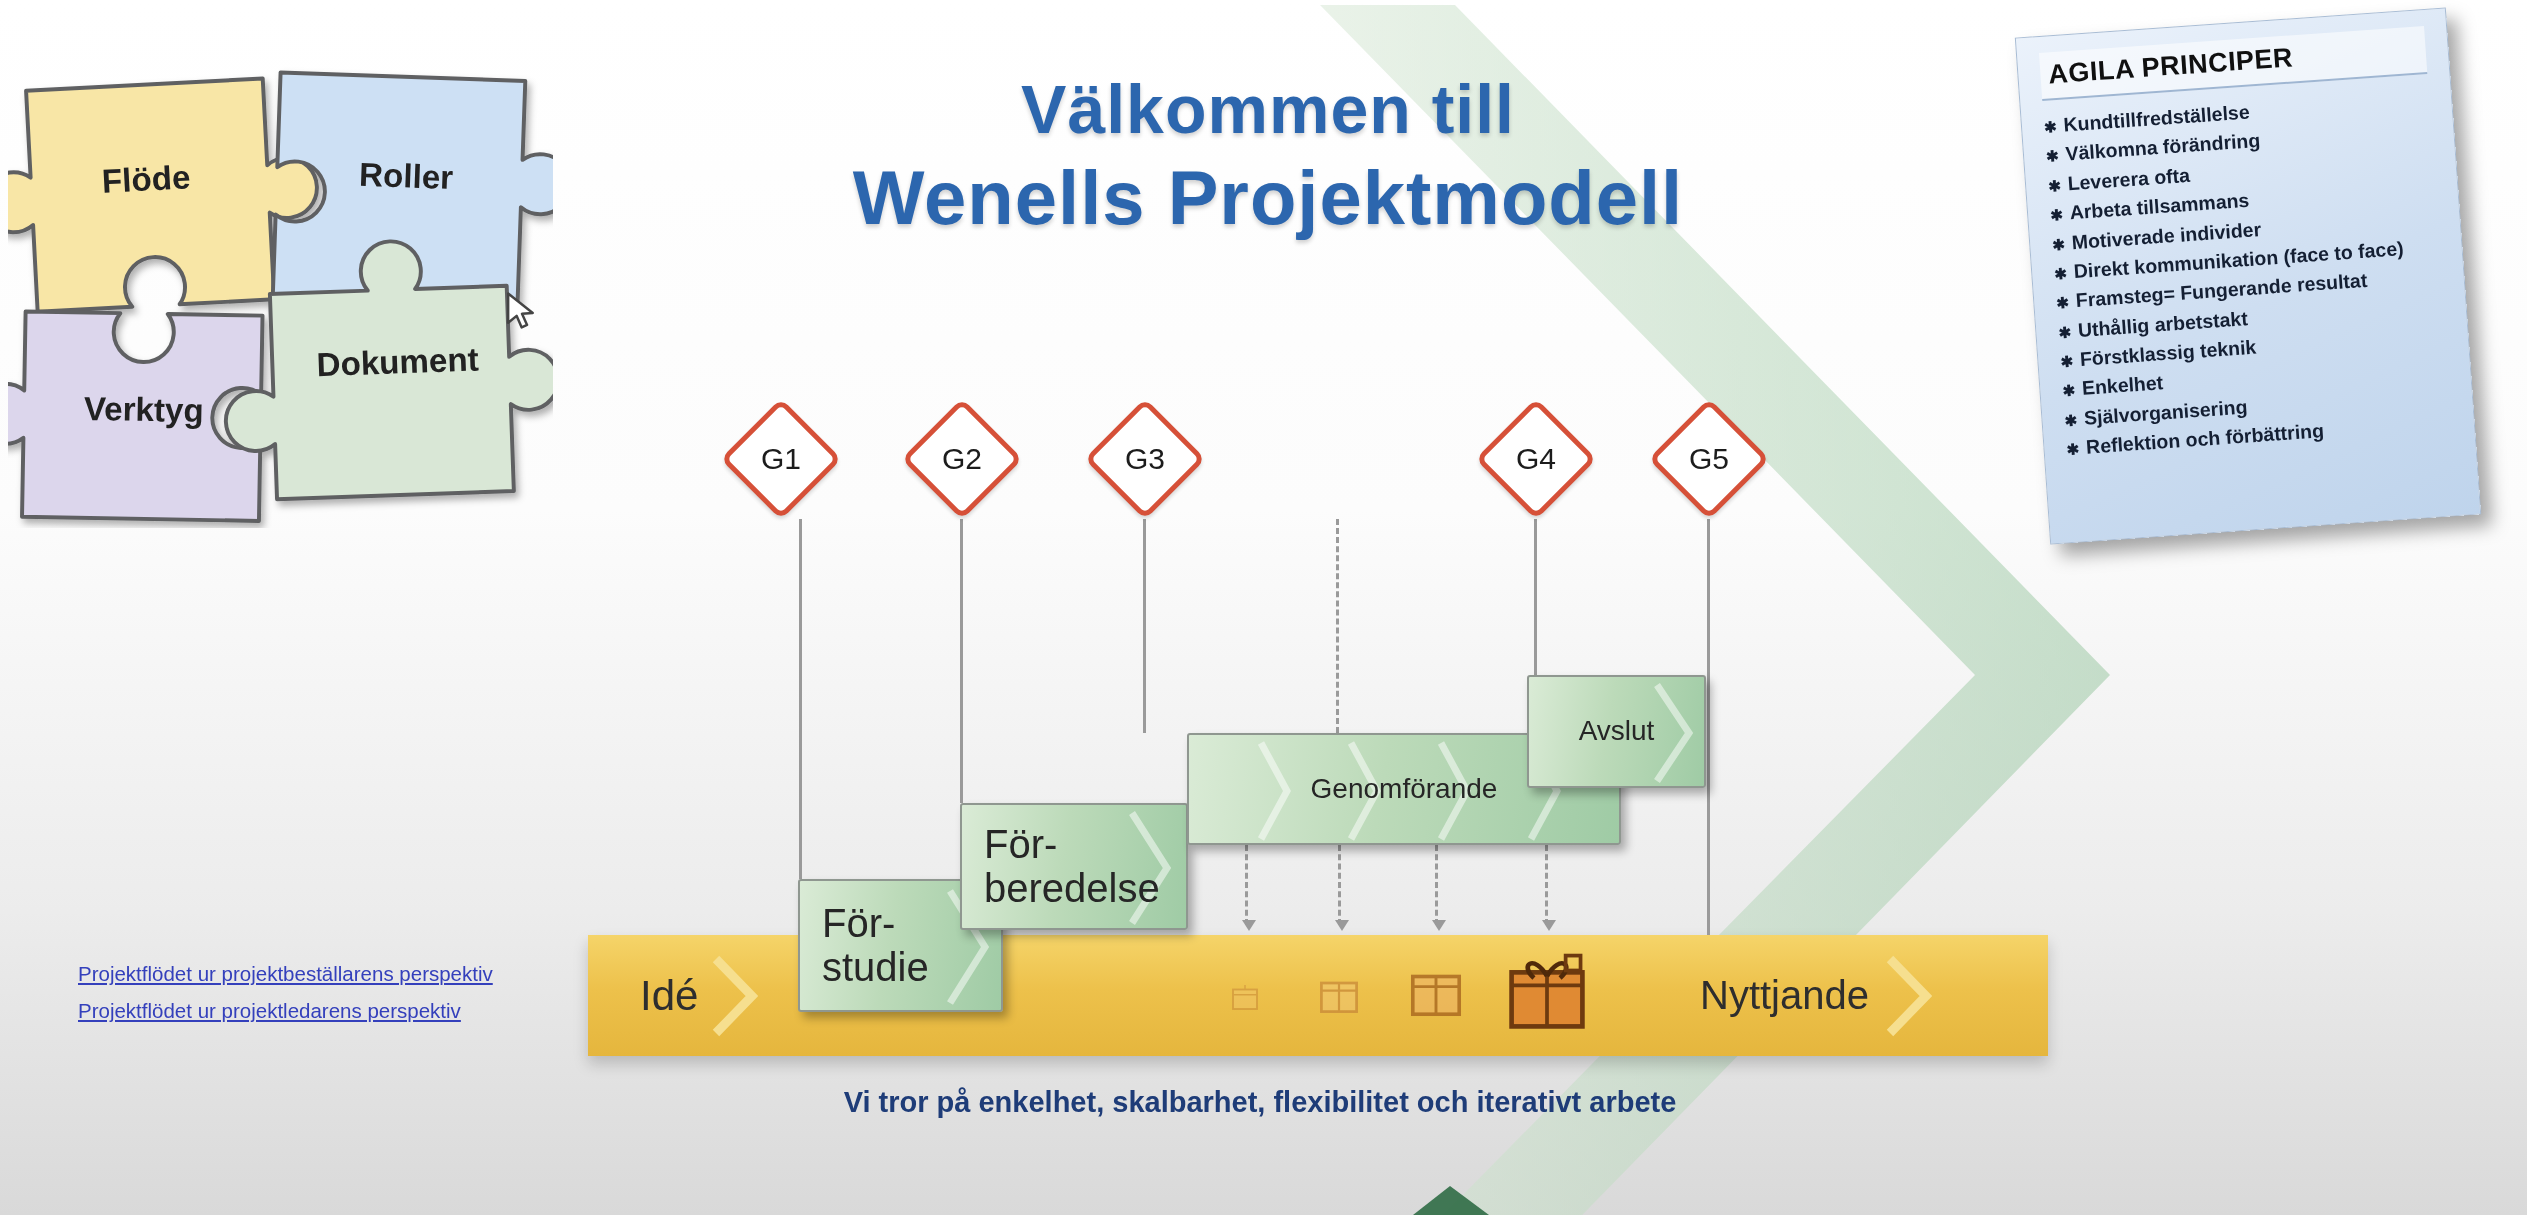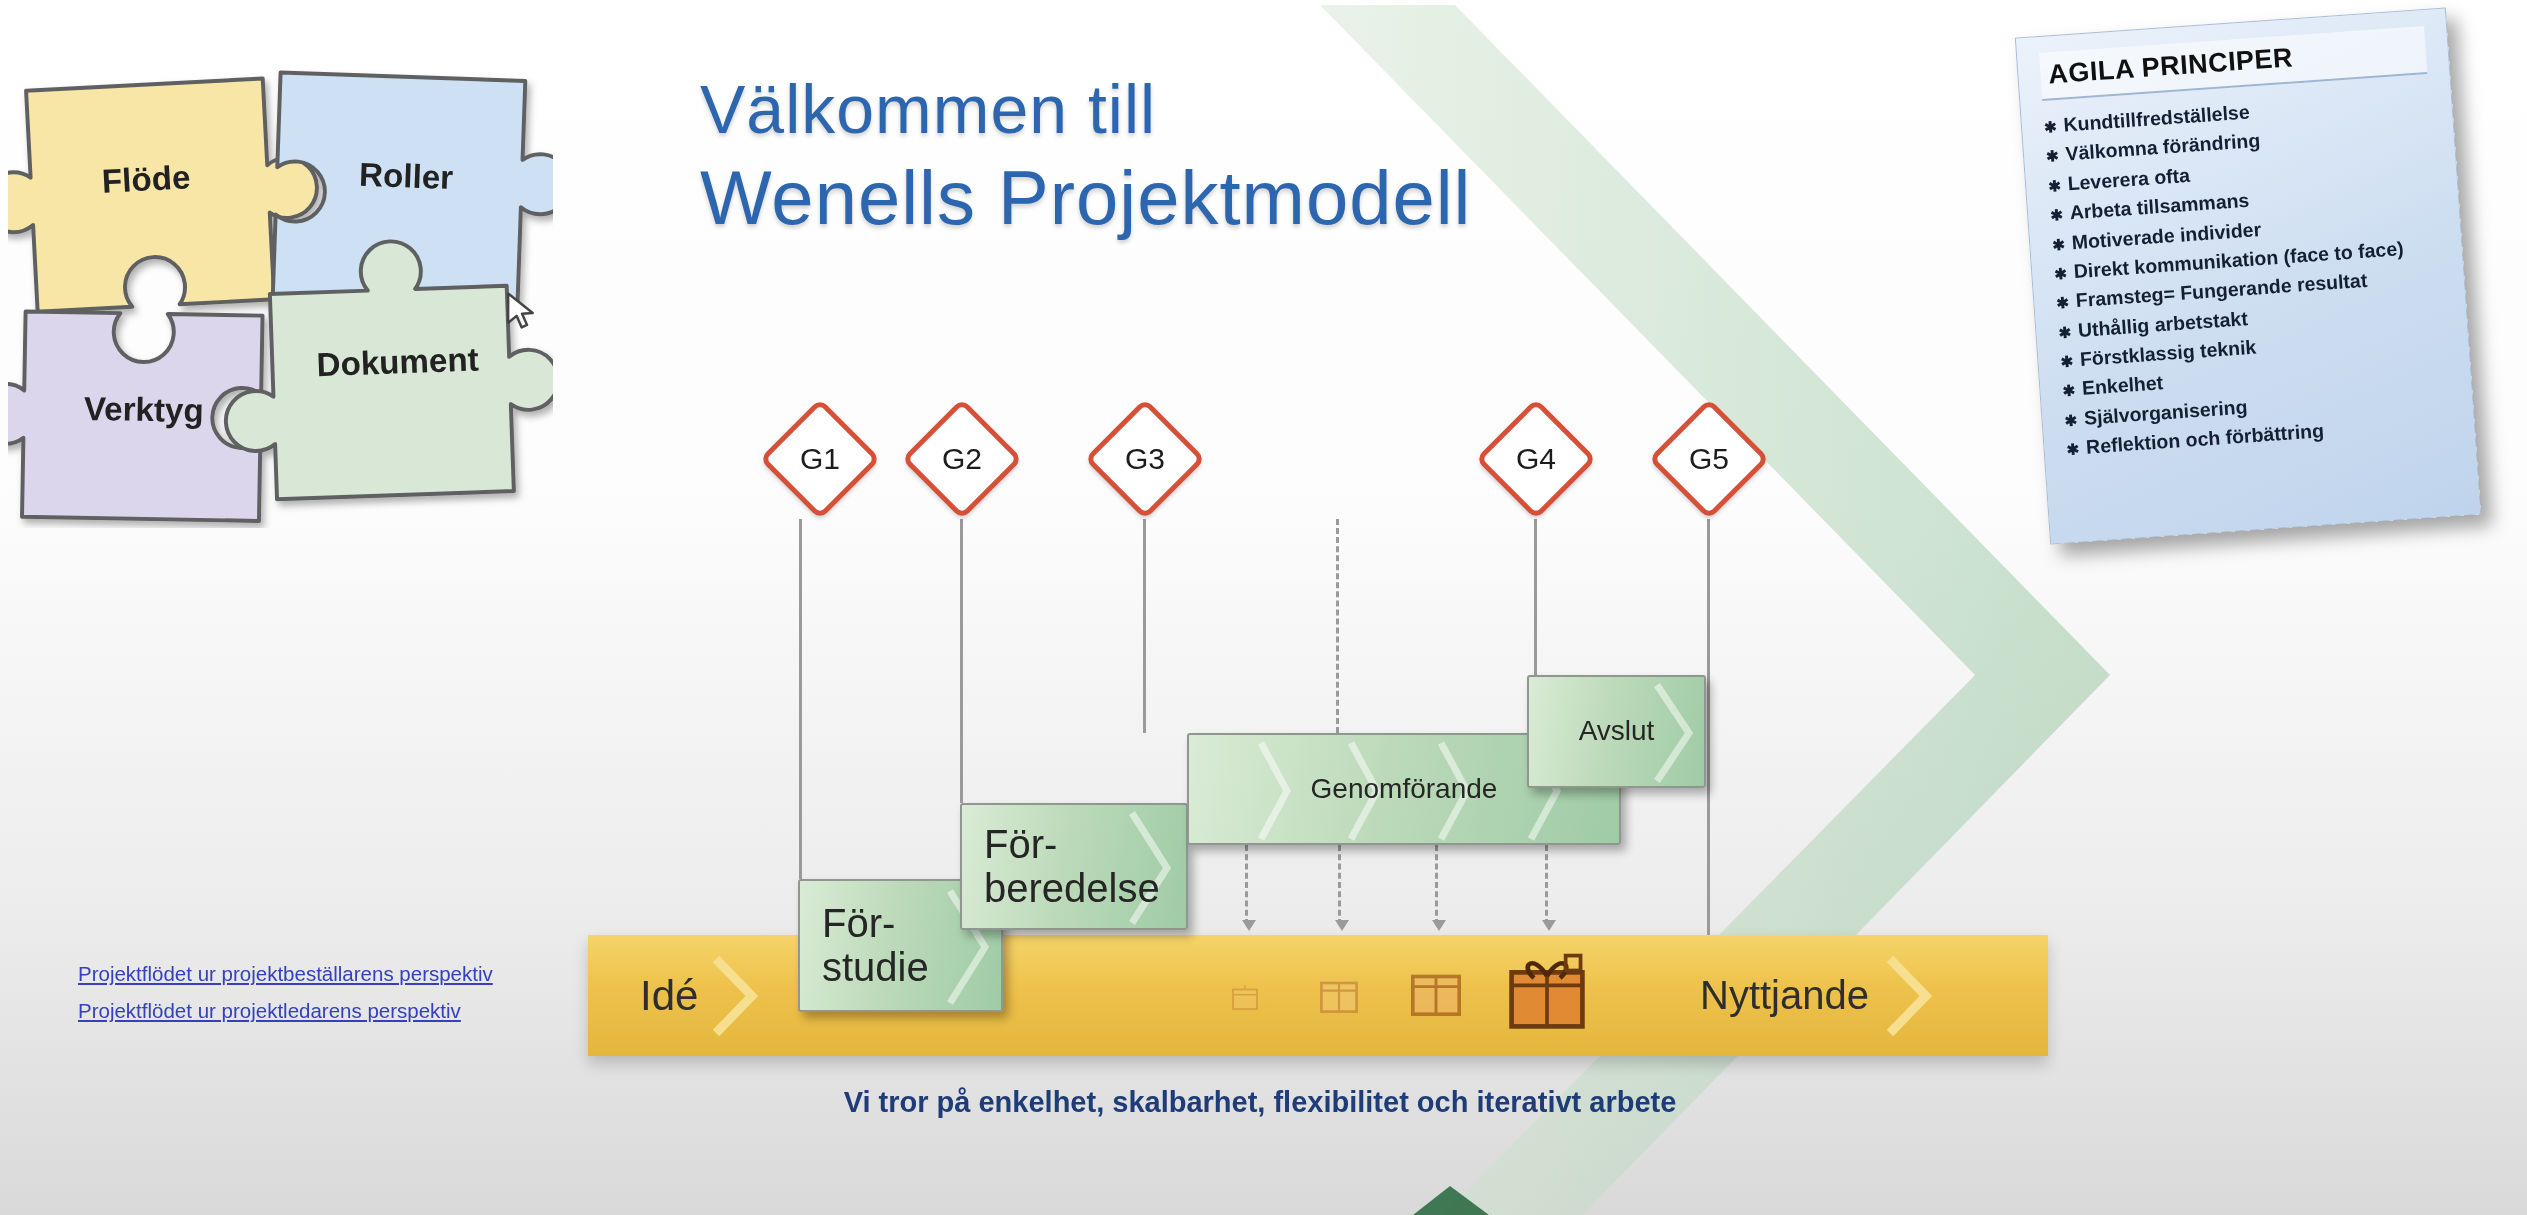--- a/index.html
+++ b/index.html
@@ -4,22 +4,22 @@
 <style>
   html,body{margin:0;padding:0;background:#cfcfcf;}
   .stage{
     position:relative;width:2527px;height:1215px;overflow:hidden;
     background:linear-gradient(180deg,#ffffff 0%,#fcfcfc 42%,#ececec 75%,#d9d9d9 100%);
     font-family:"Liberation Sans",sans-serif;
   }
   .bg-chevron{position:absolute;left:0;top:0;z-index:0;}
 
   
-  .title{position:absolute;left:700px;top:70px;width:1100px;
-    color:#2C66AE;font-weight:normal;text-shadow:0 3px 4px rgba(0,0,0,0.18);z-index:6;}
+  .title{position:absolute;left:718px;top:70px;width:1100px;text-align:center;
+    color:#2C66AE;font-weight:bold;text-shadow:0 3px 4px rgba(0,0,0,0.18);z-index:6;}
   .title .l1{font-size:68px;letter-spacing:1px;}
   .title .l2{font-size:76px;margin-top:6px;letter-spacing:1px;}
 
   
   .puzzle{position:absolute;left:8px;top:28px;z-index:6;}
   .puzzle text{font-weight:bold;fill:#222;font-family:"Liberation Sans",sans-serif;}
 
   
   .agile-card{position:absolute;left:2032px;top:22px;width:432px;height:508px;
     transform:rotate(-4deg);background:linear-gradient(160deg,#EBF2FB 0%,#CEDEF1 55%,#BFD4EC 100%);
@@ -146,21 +146,21 @@
   <div class="vline" style="left:1143px;top:519px;height:214px;"></div>
   <div class="vline dashed" style="left:1336px;top:519px;height:214px;"></div>
   <div class="vline" style="left:1534px;top:519px;height:156px;"></div>
   <div class="vline" style="left:1707px;top:519px;height:416px;"></div>
 
   <div class="darrow" style="left:1245px;"></div>
   <div class="darrow" style="left:1338px;"></div>
   <div class="darrow" style="left:1435px;"></div>
   <div class="darrow" style="left:1545px;"></div>
 
-  <div class="gate" style="left:760px;">
+  <div class="gate" style="left:721px;">
     <div class="diamond"></div>
     <span class="gate-label">G1</span>
   </div>
   <div class="gate" style="left:902px;">
     <div class="diamond"></div>
     <span class="gate-label">G2</span>
   </div>
   <div class="gate" style="left:1085px;">
     <div class="diamond"></div>
     <span class="gate-label">G3</span>

